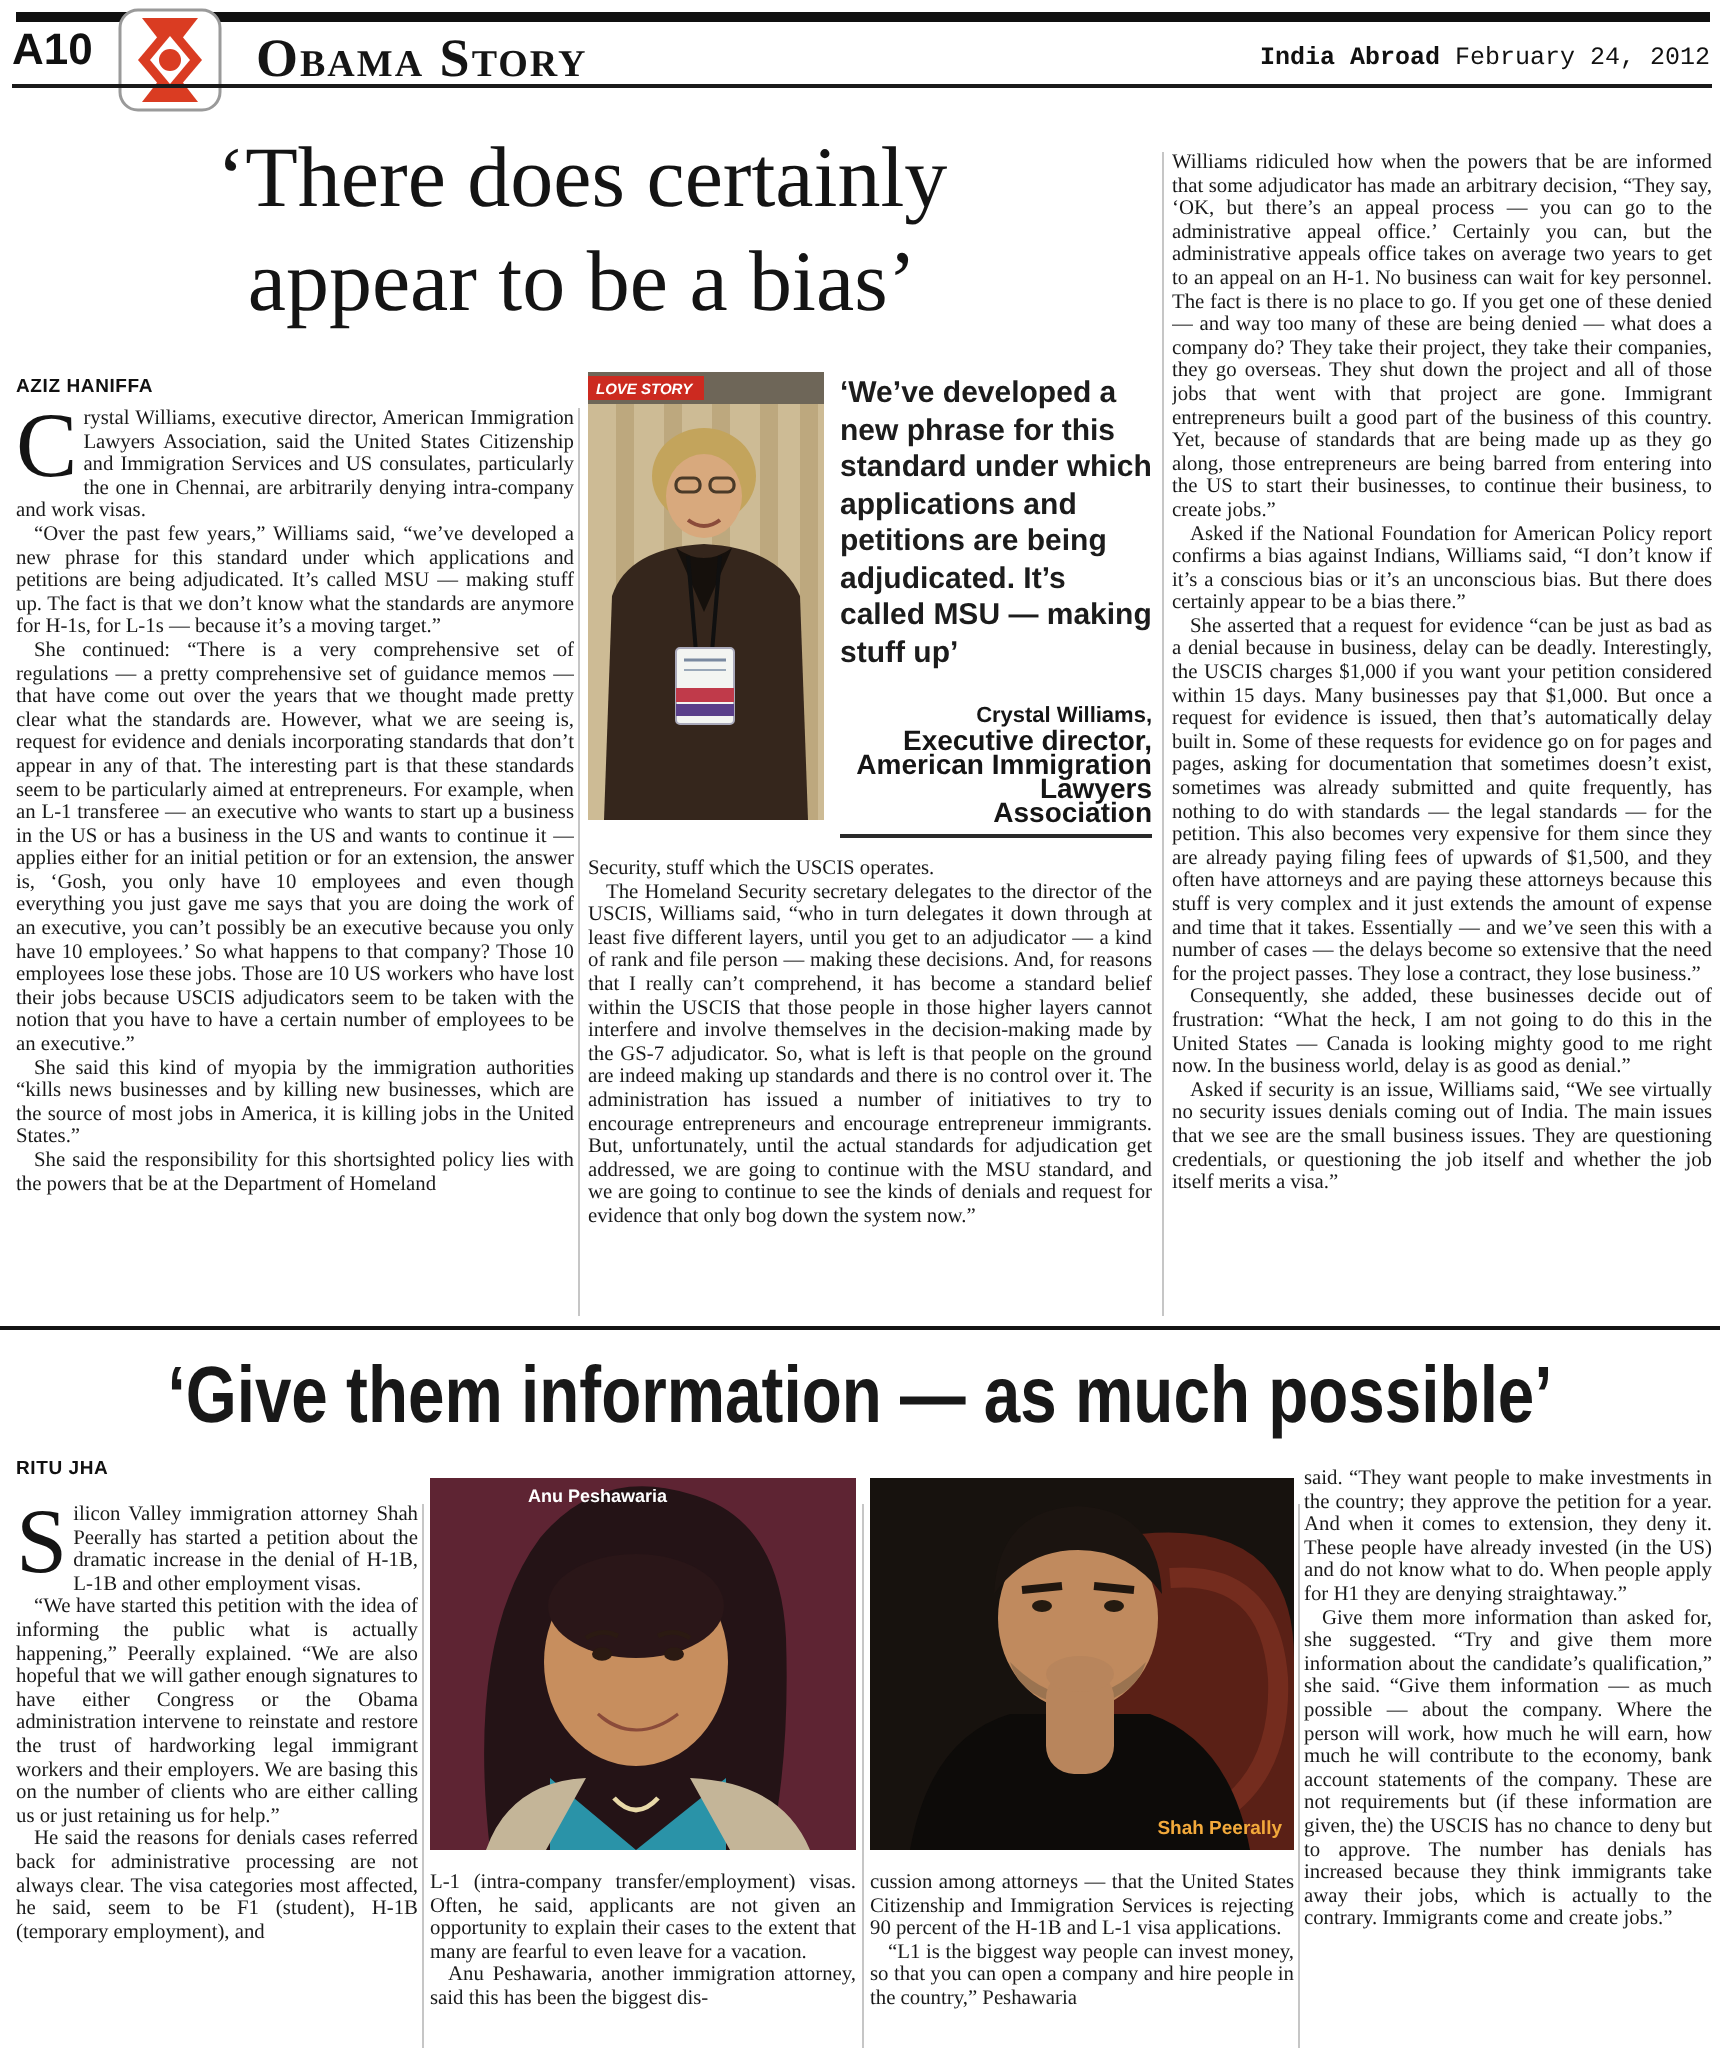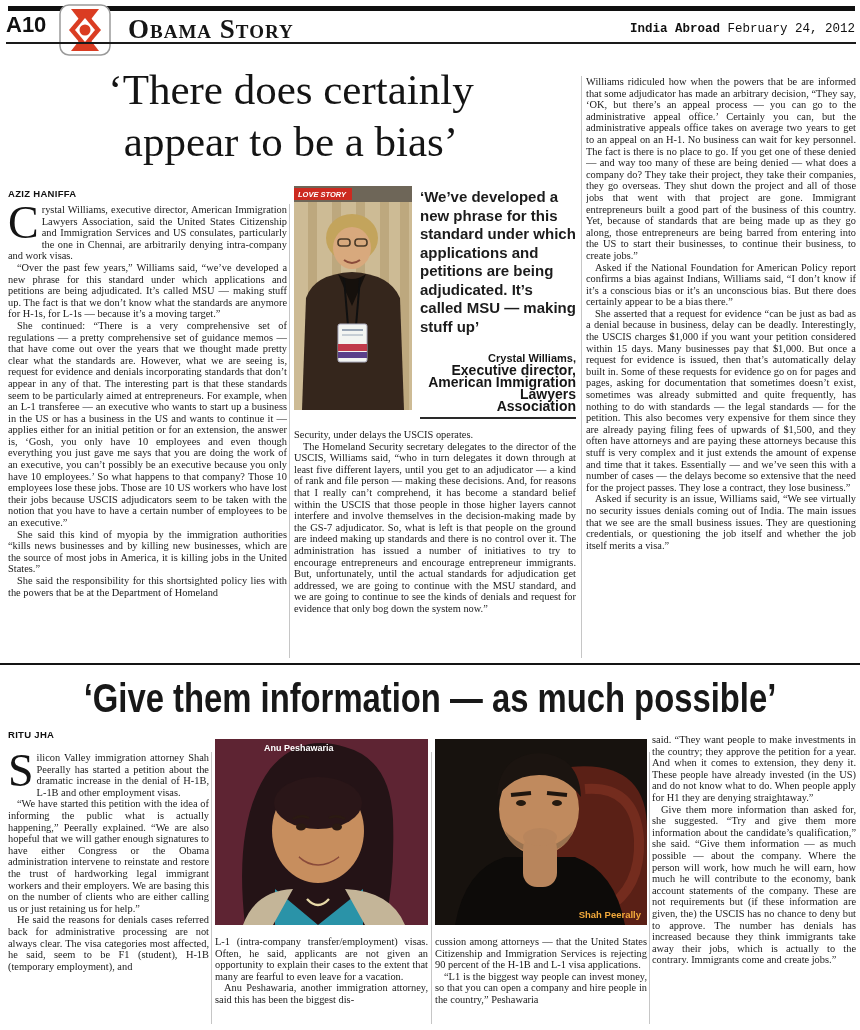--- a/index.html
+++ b/index.html
@@ -133,28 +133,29 @@
   <div class="pullquote">‘We’ve developed a new phrase for this standard under which applications and petitions are being adjudicated. It’s called MSU — making stuff up’</div>
   <div class="pq-attrib">
     <div class="pq-name">Crystal Williams,</div>
     <div class="pq-title">Executive director,</div>
     <div class="pq-title">American Immigration Lawyers</div>
     <div class="pq-title">Association</div>
   </div>
   <div class="pq-rule"></div>
 
   <div class="body-col a1-col2-text">
-    <p class="first">Security, under delays the USCIS operates.</p>
+    <p class="first">Security, stuff which the USCIS operates.</p>
     <p>The Homeland Security secretary delegates to the director of the USCIS, Williams said, “who in turn delegates it down through at least five different layers, until you get to an adjudicator — a kind of rank and file person — making these decisions. And, for reasons that I really can’t comprehend, it has become a standard belief within the USCIS that those people in those higher layers cannot interfere and involve themselves in the decision-making made by the GS-7 adjudicator. So, what is left is that people on the ground are indeed making up standards and there is no control over it. The administration has issued a number of initiatives to try to encourage entrepreneurs and encourage entrepreneur immigrants. But, unfortunately, until the actual standards for adjudication get addressed, we are going to continue with the MSU standard, and we are going to continue to see the kinds of denials and request for evidence that only bog down the system now.”</p>
   </div>
 
   <div class="body-col a1-col3">
     <p class="first">Williams ridiculed how when the powers that be are informed that some adjudicator has made an arbitrary decision, “They say, ‘OK, but there’s an appeal process — you can go to the administrative appeal office.’ Certainly you can, but the administrative appeals office takes on average two years to get to an appeal on an H-1. No business can wait for key personnel. The fact is there is no place to go. If you get one of these denied — and way too many of these are being denied — what does a company do? They take their project, they take their companies, they go overseas. They shut down the project and all of those jobs that went with that project are gone. Immigrant entrepreneurs built a good part of the business of this country. Yet, because of standards that are being made up as they go along, those entrepreneurs are being barred from entering into the US to start their businesses, to continue their business, to create jobs.”</p>
     <p>Asked if the National Foundation for American Policy report confirms a bias against Indians, Williams said, “I don’t know if it’s a conscious bias or it’s an unconscious bias. But there does certainly appear to be a bias there.”</p>
     <p>She asserted that a request for evidence “can be just as bad as a denial because in business, delay can be deadly. Interestingly, the USCIS charges $1,000 if you want your petition considered within 15 days. Many businesses pay that $1,000. But once a request for evidence is issued, then that’s automatically delay built in. Some of these requests for evidence go on for pages and pages, asking for documentation that sometimes doesn’t exist, sometimes was already submitted and quite frequently, has nothing to do with standards — the legal standards — for the petition. This also becomes very expensive for them since they are already paying filing fees of upwards of $1,500, and they often have attorneys and are paying these attorneys because this stuff is very complex and it just extends the amount of expense and time that it takes. Essentially — and we’ve seen this with a number of cases — the delays become so extensive that the need for the project passes. They lose a contract, they lose business.”</p>
+    <p>Consequently, she added, these businesses decide out of frustration: “What the heck, I am not going to do this in the United States — Canada is looking mighty good to me right now. In the business world, delay is as good as denial.”</p>
     <p>Asked if security is an issue, Williams said, “We see virtually no security issues denials coming out of India. The main issues that we see are the small business issues. They are questioning credentials, or questioning the job itself and whether the job itself merits a visa.”</p>
   </div>
 
   <div class="article-divider"></div>
 
   <div class="a2-headline">‘Give them information — as much possible’</div>
   <div class="byline a2-byline">RITU JHA</div>
 
   <div class="vrule" style="left:211px;top:752px;height:272px;"></div>
   <div class="vrule" style="left:431px;top:752px;height:272px;"></div>

